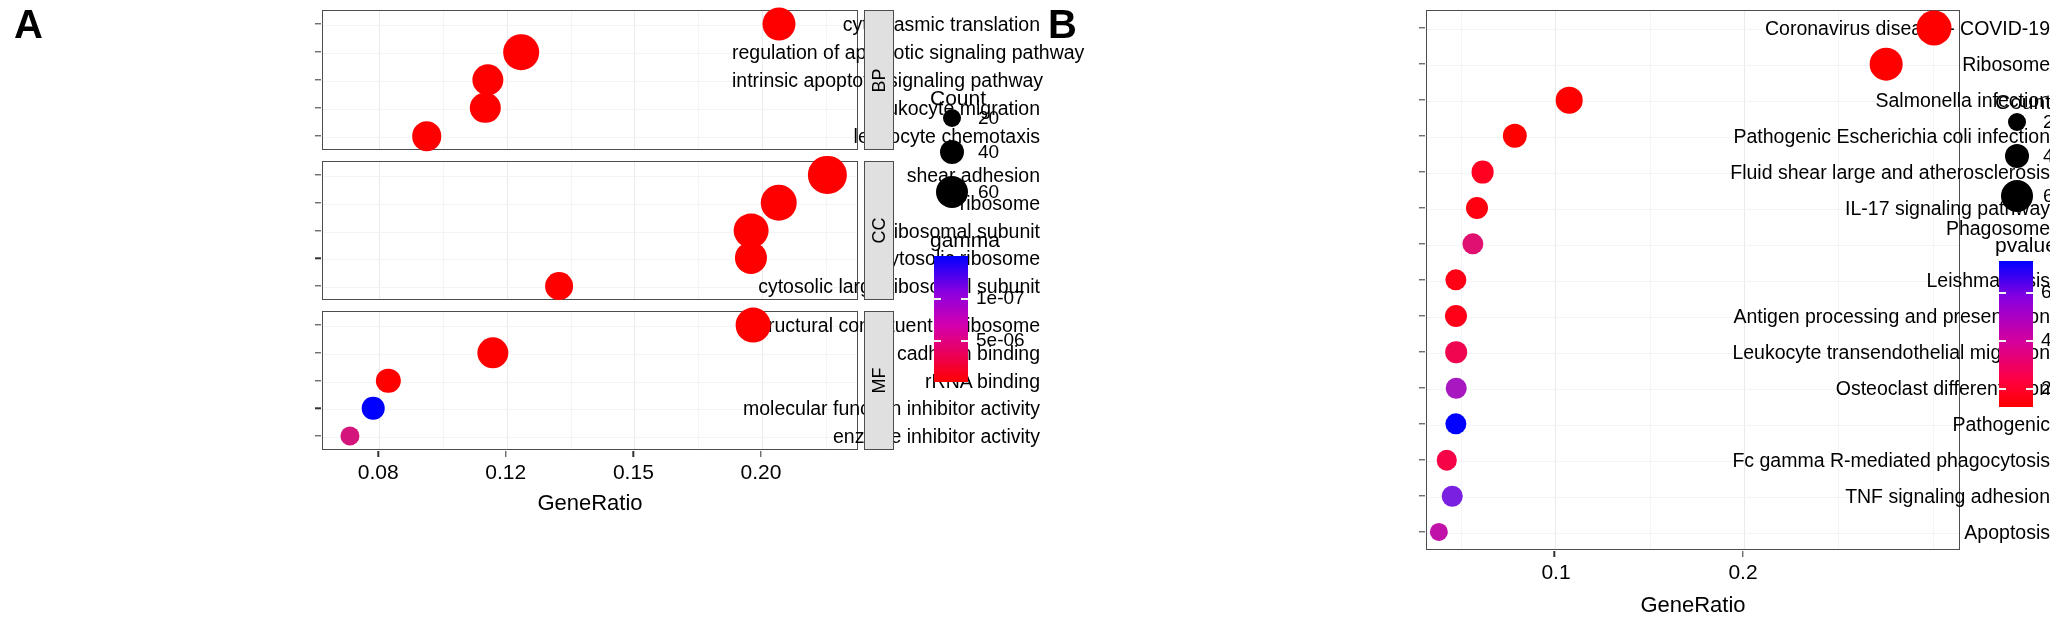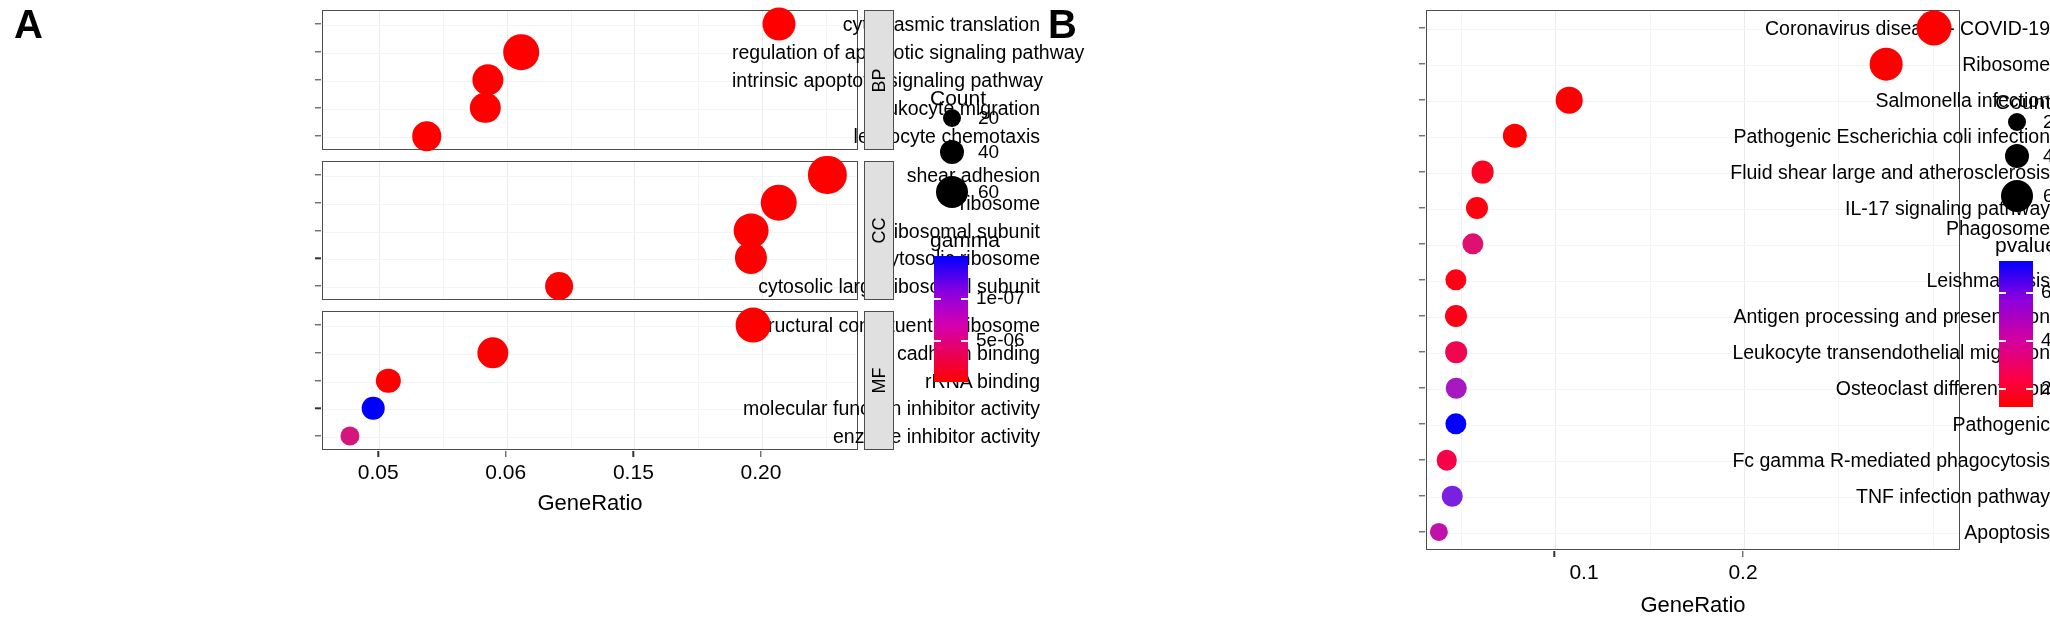--- a/index.html
+++ b/index.html
@@ -139,23 +139,23 @@
       <div class="ylab" style="top: 408.3px; width: 308px;">molecular function inhibitor activity</div>
       <div class="ytick" style="left: 315px; top: 408.3px;"></div>
       <div class="dot" title="molecular function inhibitor activity" style="width: 22.5806px; height: 22.5806px; left: 373.048px; top: 408.3px; background: rgb(0, 0, 255);"></div>
       <div class="ylab" style="top: 436.1px; width: 308px;">enzyme inhibitor activity</div>
       <div class="ytick" style="left: 315px; top: 436.1px;"></div>
       <div class="dot" title="enzyme inhibitor activity" style="width: 19.0968px; height: 19.0968px; left: 350.076px; top: 436.1px; background: rgb(212, 21, 124);"></div>
       <div class="strip" style="left: 864px; top: 311px; width: 30px; height: 139px;">
         <span>MF</span>
       </div>
       <div class="xtick-mark" style="left: 378.152px; top: 451px;"></div>
-      <div class="xtick-lab" style="left: 378.152px; top: 460px;">0.05</div>
+      <div class="xtick-lab" style="left: 378.152px; top: 460px;">0.08</div>
       <div class="xtick-mark" style="left: 505.771px; top: 451px;"></div>
-      <div class="xtick-lab" style="left: 505.771px; top: 460px;">0.06</div>
+      <div class="xtick-lab" style="left: 505.771px; top: 460px;">0.12</div>
       <div class="xtick-mark" style="left: 633.39px; top: 451px;"></div>
       <div class="xtick-lab" style="left: 633.39px; top: 460px;">0.15</div>
       <div class="xtick-mark" style="left: 761.01px; top: 451px;"></div>
       <div class="xtick-lab" style="left: 761.01px; top: 460px;">0.20</div>
       <div class="axis-title" style="left: 590px; top: 490px;">GeneRatio</div>
     </div>
   <div id="a-legend">
       <div class="legend-title" style="left: 930px; top: 86px;">Count</div>
       <div class="legend-dot" style="width: 18px; height: 18px; left: 952px; top: 118px;"></div>
       <div class="legend-dot-lab" style="left: 978px; top: 118px;">20</div>
@@ -232,28 +232,28 @@
       <div class="dot" title="Leukocyte transendothelial migration" style="width: 21.6633px; height: 21.6633px; left: 416.191px; top: 352px; background: rgb(240, 6, 80);"></div>
       <div class="ylab" style="top: 388px; width: 372px;">Osteoclast differentiation</div>
       <div class="ytick" style="left: 379px; top: 388px;"></div>
       <div class="dot" title="Osteoclast differentiation" style="width: 20.5202px; height: 20.5202px; left: 416.191px; top: 388px; background: rgb(168, 24, 192);"></div>
       <div class="ylab" style="top: 424px; width: 372px;">Pathogenic</div>
       <div class="ytick" style="left: 379px; top: 424px;"></div>
       <div class="dot" title="Apoptosis" style="width: 21.2823px; height: 21.2823px; left: 416.191px; top: 424px; background: rgb(0, 0, 255);"></div>
       <div class="ylab" style="top: 460px; width: 372px;">Fc gamma R-mediated phagocytosis</div>
       <div class="ytick" style="left: 379px; top: 460px;"></div>
       <div class="dot" title="Fc gamma R-mediated phagocytosis" style="width: 20.5202px; height: 20.5202px; left: 406.756px; top: 460px; background: rgb(245, 3, 70);"></div>
-      <div class="ylab" style="top: 496px; width: 372px;">TNF infection pathway</div>
+      <div class="ylab" style="top: 496px; width: 372px;">TNF signaling adhesion</div>
       <div class="ytick" style="left: 379px; top: 496px;"></div>
       <div class="dot" title="TNF signaling pathway" style="width: 20.5202px; height: 20.5202px; left: 412.417px; top: 496px; background: rgb(122, 32, 224);"></div>
       <div class="ylab" style="top: 532px; width: 372px;">Apoptosis</div>
       <div class="ytick" style="left: 379px; top: 532px;"></div>
       <div class="dot" title="Pertussis" style="width: 18.2339px; height: 18.2339px; left: 399.208px; top: 532px; background: rgb(192, 18, 168);"></div>
       <div class="xtick-mark" style="left: 514.311px; top: 551px;"></div>
-      <div class="xtick-lab" style="left: 544px; top: 560px;">0.1</div>
+      <div class="xtick-lab" style="left: 516px; top: 560px;">0.1</div>
       <div class="xtick-mark" style="left: 703.004px; top: 551px;"></div>
       <div class="xtick-lab" style="left: 703.004px; top: 560px;">0.2</div>
       <div class="axis-title" style="left: 653px; top: 592px;">GeneRatio</div>
     </div>
   <div id="b-legend">
       <div class="legend-title" style="left: 955px; top: 90px;">Count</div>
       <div class="legend-dot" style="width: 18px; height: 18px; left: 977px; top: 122px;"></div>
       <div class="legend-dot-lab" style="left: 1003px; top: 122px;">20</div>
       <div class="legend-dot" style="width: 24px; height: 24px; left: 977px; top: 156px;"></div>
       <div class="legend-dot-lab" style="left: 1003px; top: 156px;">40</div>

